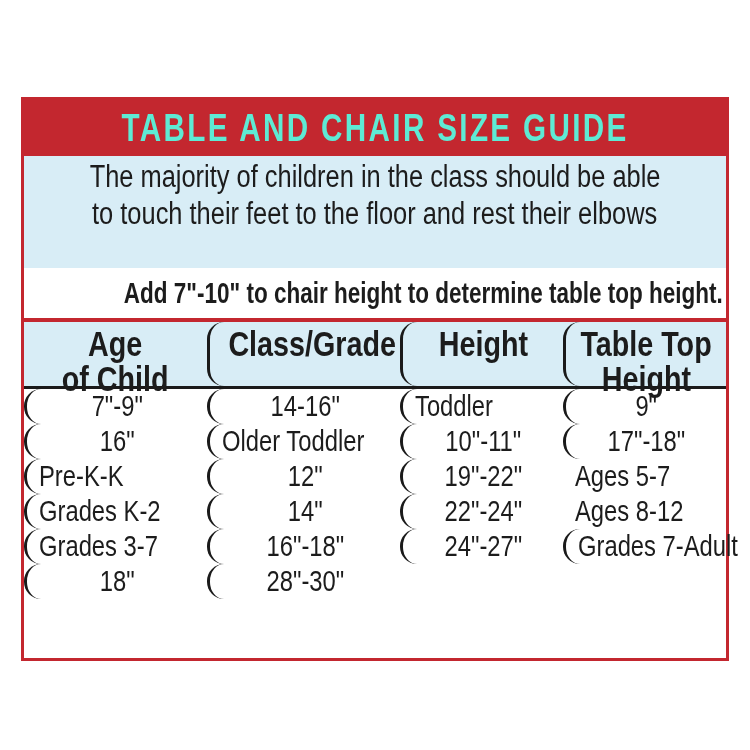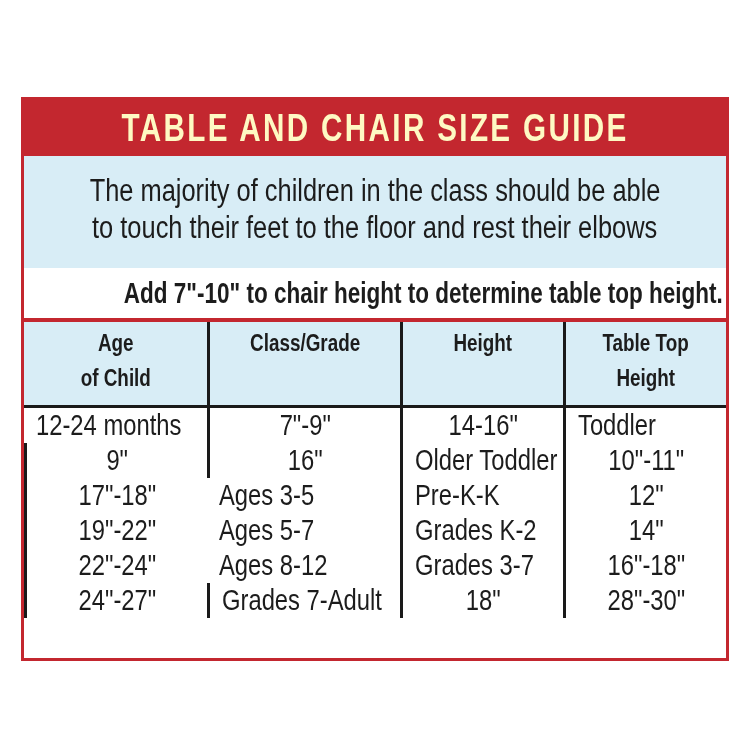--- a/index.html
+++ b/index.html
@@ -13,54 +13,54 @@
     width:708px; height:564px; box-sizing:border-box;
     border:3px solid #c3272f; background:#ffffff;
   }
   
   .cx  { display:inline-block; white-space:nowrap; transform:scaleX(.82); transform-origin:50% 50%; }
   .cxl { transform-origin:0 50%; }
   .cx-title { transform:scaleX(.78); }
   .cx-note  { transform:scaleX(.75); }
 
   .title-band {
-    height:56px; background:#c3272f; color:#fef9c3;
+    height:56px; background:#c3272f; color:#5eead4;
     text-align:center; line-height:56px;
     font-weight:bold; font-size:38px; letter-spacing:3px;
   }
   .intro {
     height:112px; box-sizing:border-box; background:#d8edf6;
-    text-align:center; font-size:31px; line-height:37px; padding-top:16px;
+    text-align:center; font-size:31px; line-height:37px; padding-top:2px;
   }
   .note {
     height:50px; line-height:50px; background:#ffffff;
     text-align:center; font-weight:bold; font-size:30px;
   }
   .red-rule { height:4px; background:#c3272f; }
   .black-rule { height:3px; background:#1a1a1a; }
 
   .thead {
     display:grid; grid-template-columns:183px 193px 163px 163px;
     background:#d8edf6;
   }
   .th {
-    height:83px; box-sizing:border-box; padding-top:4px;
-    font-weight:bold; font-size:23px; line-height:35px; text-align:center;
+    height:64px; box-sizing:border-box; padding-top:4px;
+    font-weight:bold; font-size:35px; line-height:35px; text-align:center;
   }
   .tbody {
     display:grid; grid-template-columns:183px 193px 163px 163px;
     background:#ffffff;
   }
   .td {
     height:35px; line-height:35px; box-sizing:border-box;
     font-size:29px;
   }
   .td.left { text-align:left; padding-left:12px; }
   .td.center { text-align:center; }
-  .bl { border-left:3px solid #1a1a1a; }
+  .bl { border-left:3px solid #1a1a1a;border-radius:17px; }
 </style>
 </head>
 <body>
 
 <div class="card">
 
   <div class="title-band">
     <span class="cx cx-title">TABLE AND CHAIR SIZE GUIDE</span>
   </div>
 
@@ -90,33 +90,31 @@
     <div class="th bl">
       <div><span class="cx">Table Top</span></div>
       <div><span class="cx">Height</span></div>
     </div>
   </div>
 
   <div class="black-rule"></div>
 
   <div class="tbody">
 
-    <div class="td left"><span class="cx cxl">12-24 months</span></div>
     <div class="td center bl"><span class="cx">7"-9"</span></div>
     <div class="td center bl"><span class="cx">14-16"</span></div>
 
     <div class="td left bl"><span class="cx cxl">Toddler</span></div>
     <div class="td center bl"><span class="cx">9"</span></div>
     <div class="td center bl"><span class="cx">16"</span></div>
 
     <div class="td left bl"><span class="cx cxl">Older Toddler</span></div>
     <div class="td center bl"><span class="cx">10"-11"</span></div>
     <div class="td center bl"><span class="cx">17"-18"</span></div>
 
-    <div class="td left"><span class="cx cxl">Ages 3-5</span></div>
     <div class="td left bl"><span class="cx cxl">Pre-K-K</span></div>
     <div class="td center bl"><span class="cx">12"</span></div>
     <div class="td center bl"><span class="cx">19"-22"</span></div>
 
     <div class="td left"><span class="cx cxl">Ages 5-7</span></div>
     <div class="td left bl"><span class="cx cxl">Grades K-2</span></div>
     <div class="td center bl"><span class="cx">14"</span></div>
     <div class="td center bl"><span class="cx">22"-24"</span></div>
 
     <div class="td left"><span class="cx cxl">Ages 8-12</span></div>

